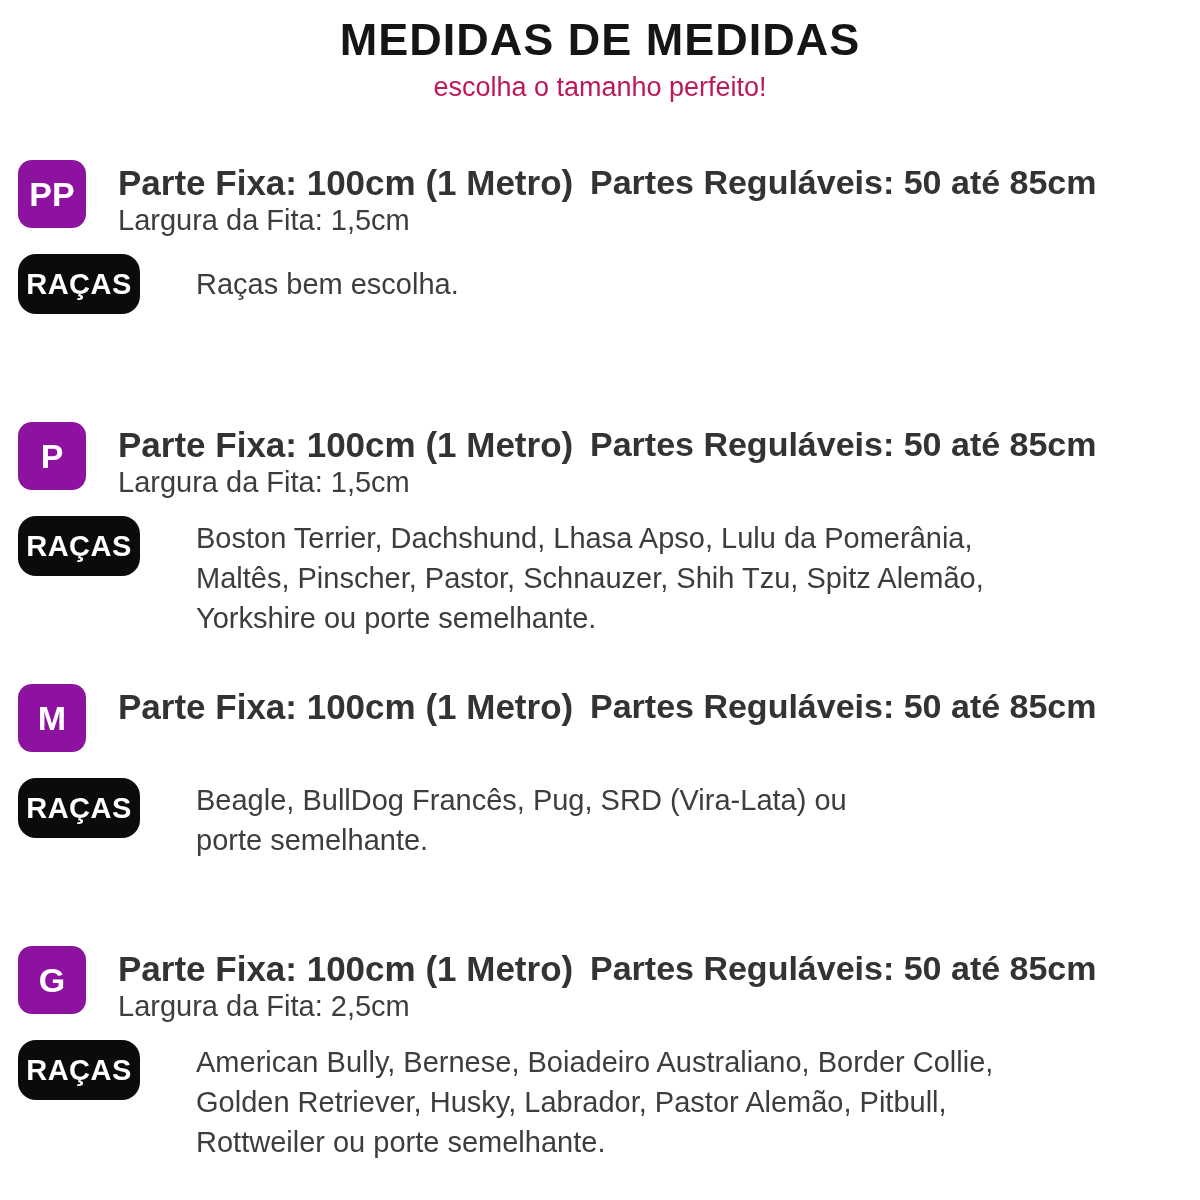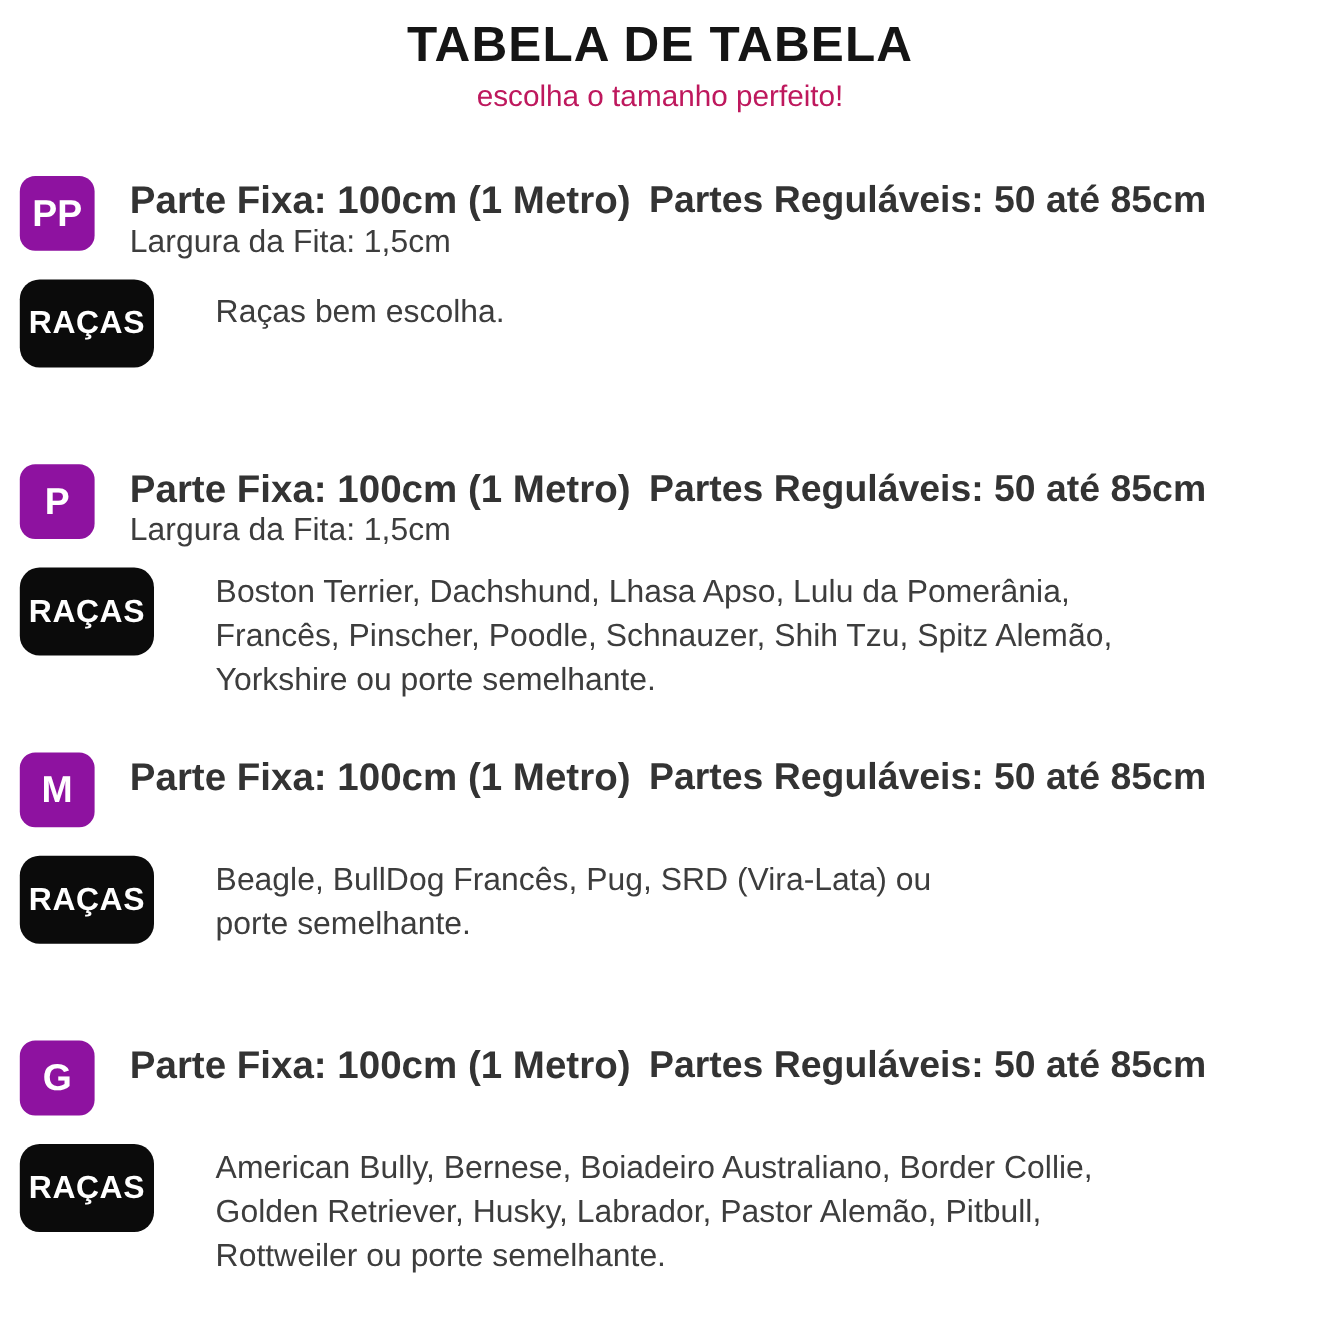--- a/index.html
+++ b/index.html
@@ -69,21 +69,21 @@
   .width-text{
     position:absolute;
     left:118px; top:44px;
     font-size:29px;
     font-weight:normal;
     color:var(--body_text);
   }
   .racas-badge{
     position:absolute;
     left:18px; top:94px;
-    width:122px; height:80px;
+    width:122px; height:60px;
     background:var(--breeds_badge);
     border-radius:18px;
     color:var(--badge_text);
     font-size:29px;
     font-weight:bold;
     letter-spacing:0.5px;
     display:flex; align-items:center; justify-content:center;
   }
   .breeds-text{
     position:absolute;
@@ -94,55 +94,56 @@
     color:var(--body_text);
     white-space:pre-line;
   }
   .breeds-text.single{ top:104px; }
 </style>
 </head>
 <body>
 
 <div class="page">
 
-  <div class="title">TABELA DE TABELA</div>
+  <div class="title">MEDIDAS DE MEDIDAS</div>
   <div class="subtitle">escolha o tamanho perfeito!</div>
 
   <section class="size-section" style="top:160px">
     <div class="size-badge">PP</div>
     <div class="fixed-text">Parte Fixa: 100cm (1 Metro)</div>
     <div class="adjustable-text">Partes Reguláveis: 50 até 85cm</div>
     <div class="width-text">Largura da Fita: 1,5cm</div>
     <div class="racas-badge">RAÇAS</div>
     <div class="breeds-text single">Raças bem escolha.</div>
   </section>
 
   <section class="size-section" style="top:422px">
     <div class="size-badge">P</div>
     <div class="fixed-text">Parte Fixa: 100cm (1 Metro)</div>
     <div class="adjustable-text">Partes Reguláveis: 50 até 85cm</div>
     <div class="width-text">Largura da Fita: 1,5cm</div>
     <div class="racas-badge">RAÇAS</div>
     <div class="breeds-text">Boston Terrier, Dachshund, Lhasa Apso, Lulu da Pomerânia,
-Francês, Pinscher, Poodle, Schnauzer, Shih Tzu, Spitz Alemão,
+Maltês, Pinscher, Pastor, Schnauzer, Shih Tzu, Spitz Alemão,
 Yorkshire ou porte semelhante.</div>
   </section>
 
   <section class="size-section" style="top:684px">
     <div class="size-badge">M</div>
     <div class="fixed-text">Parte Fixa: 100cm (1 Metro)</div>
     <div class="adjustable-text">Partes Reguláveis: 50 até 85cm</div>
     <div class="racas-badge">RAÇAS</div>
     <div class="breeds-text">Beagle, BullDog Francês, Pug, SRD (Vira-Lata) ou
 porte semelhante.</div>
   </section>
 
   <section class="size-section" style="top:946px">
     <div class="size-badge">G</div>
     <div class="fixed-text">Parte Fixa: 100cm (1 Metro)</div>
     <div class="adjustable-text">Partes Reguláveis: 50 até 85cm</div>
+    <div class="width-text">Largura da Fita: 2,5cm</div>
     <div class="racas-badge">RAÇAS</div>
     <div class="breeds-text">American Bully, Bernese, Boiadeiro Australiano, Border Collie,
 Golden Retriever, Husky, Labrador, Pastor Alemão, Pitbull,
 Rottweiler ou porte semelhante.</div>
   </section>
 
 </div>
 
 </body></html>

